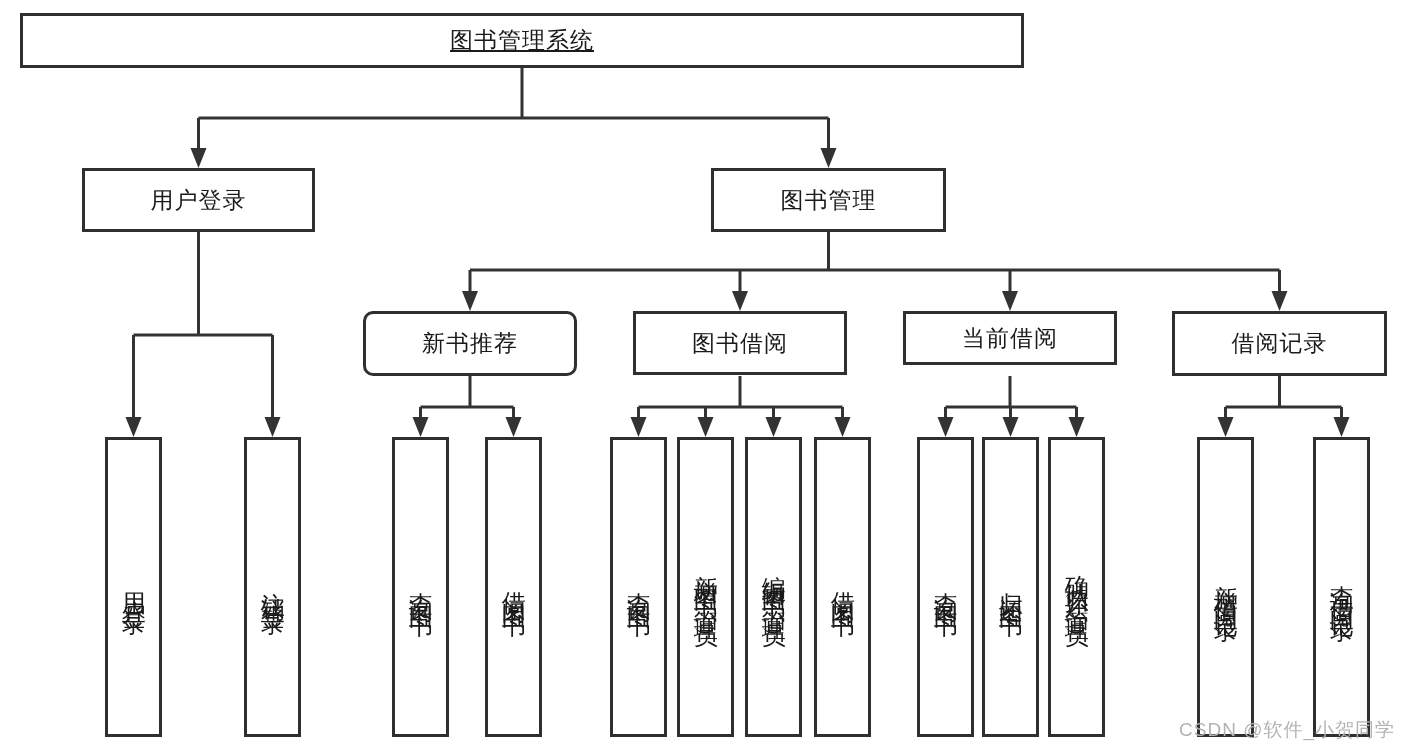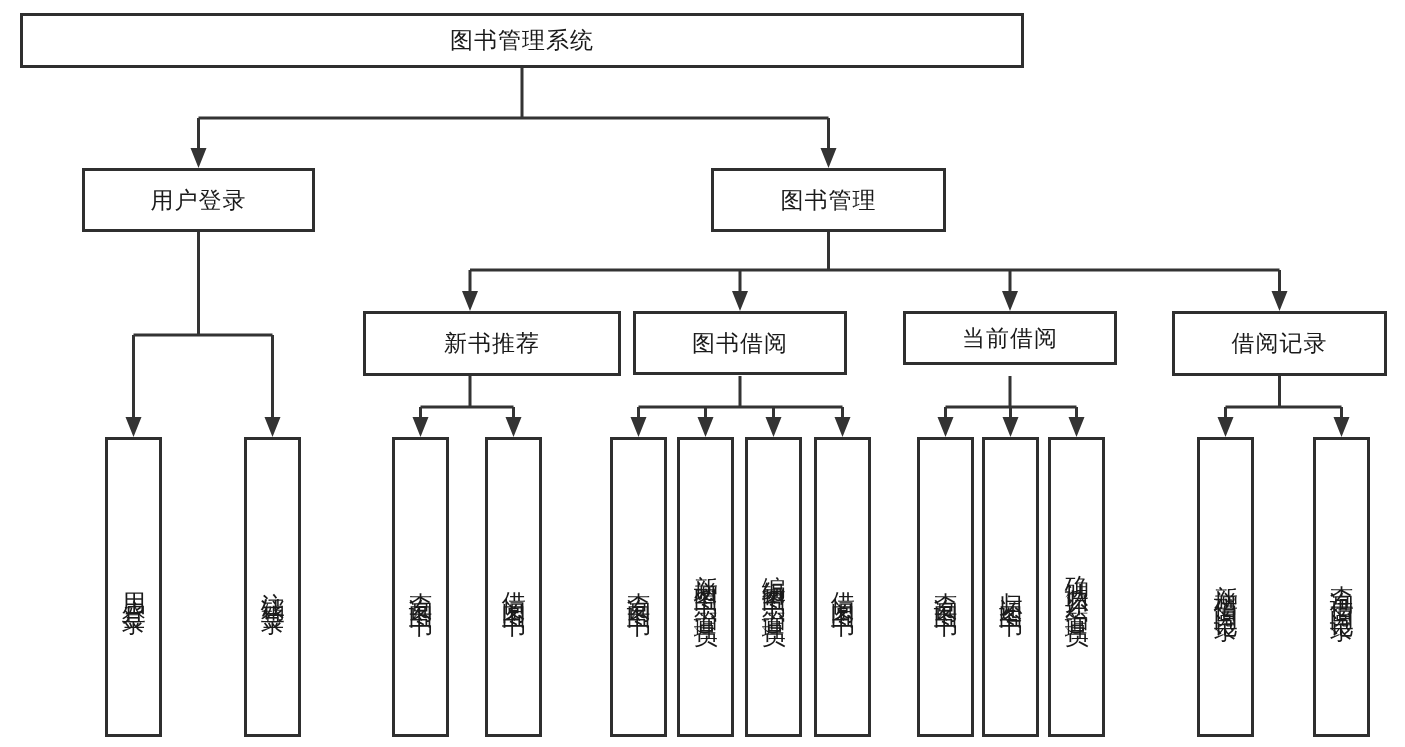--- a/index.html
+++ b/index.html
@@ -105,32 +105,32 @@
       M697.5 417 H713.5 L705.5 437 Z
       M765.5 417 H781.5 L773.5 437 Z
       M834.5 417 H850.5 L842.5 437 Z
       M937.5 417 H953.5 L945.5 437 Z
       M1002.5 417 H1018.5 L1010.5 437 Z
       M1068.5 417 H1084.5 L1076.5 437 Z
       M1217.5 417 H1233.5 L1225.5 437 Z
       M1333.5 417 H1349.5 L1341.5 437 Z"></path>
   </svg>
 
-  <div class="node root" style="left:20px; top:13px; width:1004px; height:55px;">
+  <div class="node root" style="left:20px; top:13px; width:1004px; height:55px;text-decoration:underline;">
     <span>图书管理系统</span>
   </div>
 
   <div class="node" style="left:82px; top:168px; width:233px; height:64px;">
     <span>用户登录</span>
   </div>
   <div class="node" style="left:711px; top:168px; width:235px; height:64px;">
     <span>图书管理</span>
   </div>
 
-  <div class="node" style="left:363px; top:311px; width:258px; height:65px;">
+  <div class="node" style="left:363px; top:311px; width:214px; height:65px;border-radius:10px;">
     <span>新书推荐</span>
   </div>
   <div class="node" style="left:633px; top:311px; width:214px; height:64px;">
     <span>图书借阅</span>
   </div>
   <div class="node" style="left:903px; top:311px; width:214px; height:54px;">
     <span>当前借阅</span>
   </div>
   <div class="node" style="left:1172px; top:311px; width:215px; height:65px;">
     <span>借阅记录</span>
@@ -173,14 +173,15 @@
     <span class="v-label">确认归还（管理员）</span>
   </div>
 
   <div class="node leaf" style="left:1197px; top:437px; width:57px; height:300px;">
     <span class="v-label">新增借阅记录</span>
   </div>
   <div class="node leaf" style="left:1313px; top:437px; width:57px; height:300px;">
     <span class="v-label">查询借阅记录</span>
   </div>
 
+  <div class="watermark">CSDN @软件_小贺同学</div>
 
 </div>
 
 </body></html>

